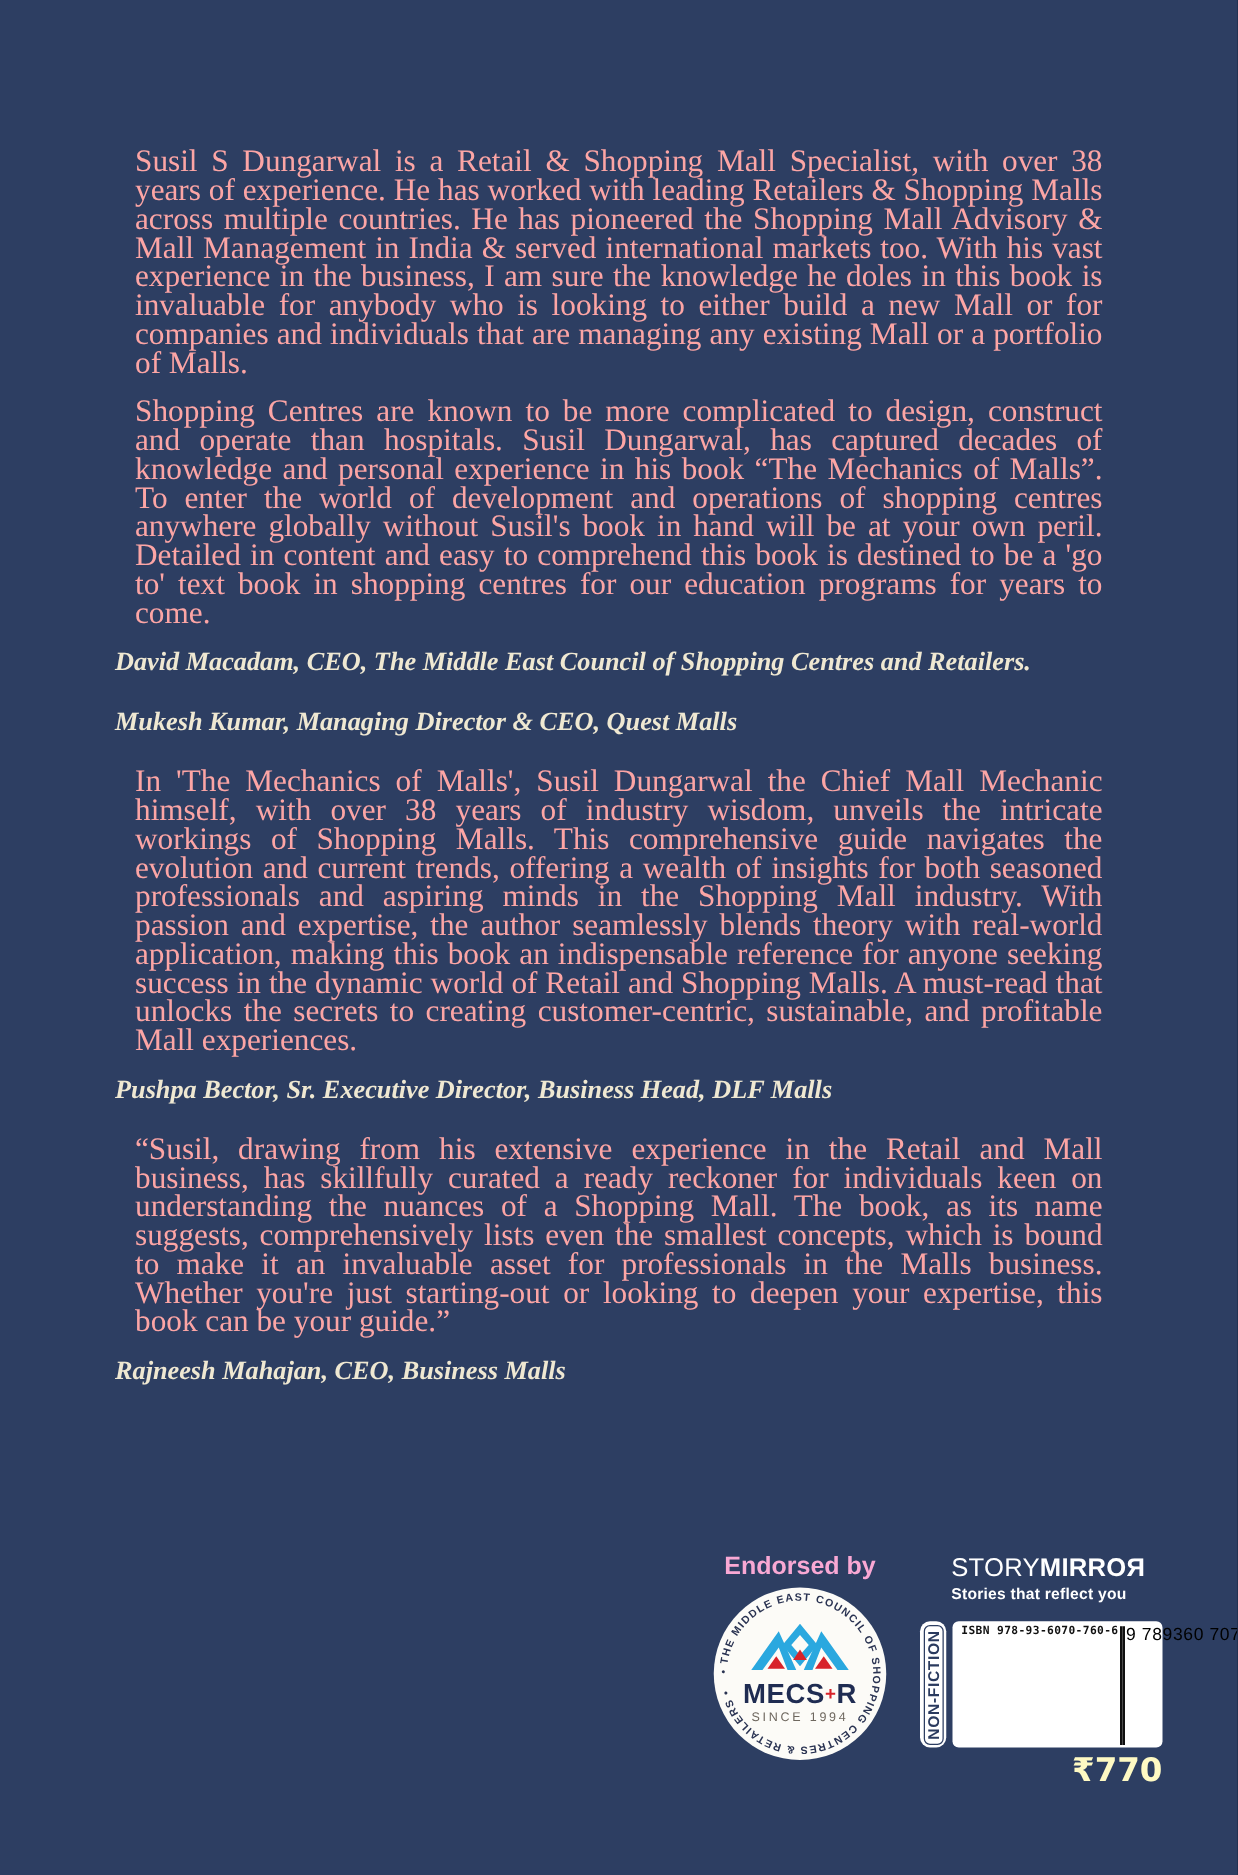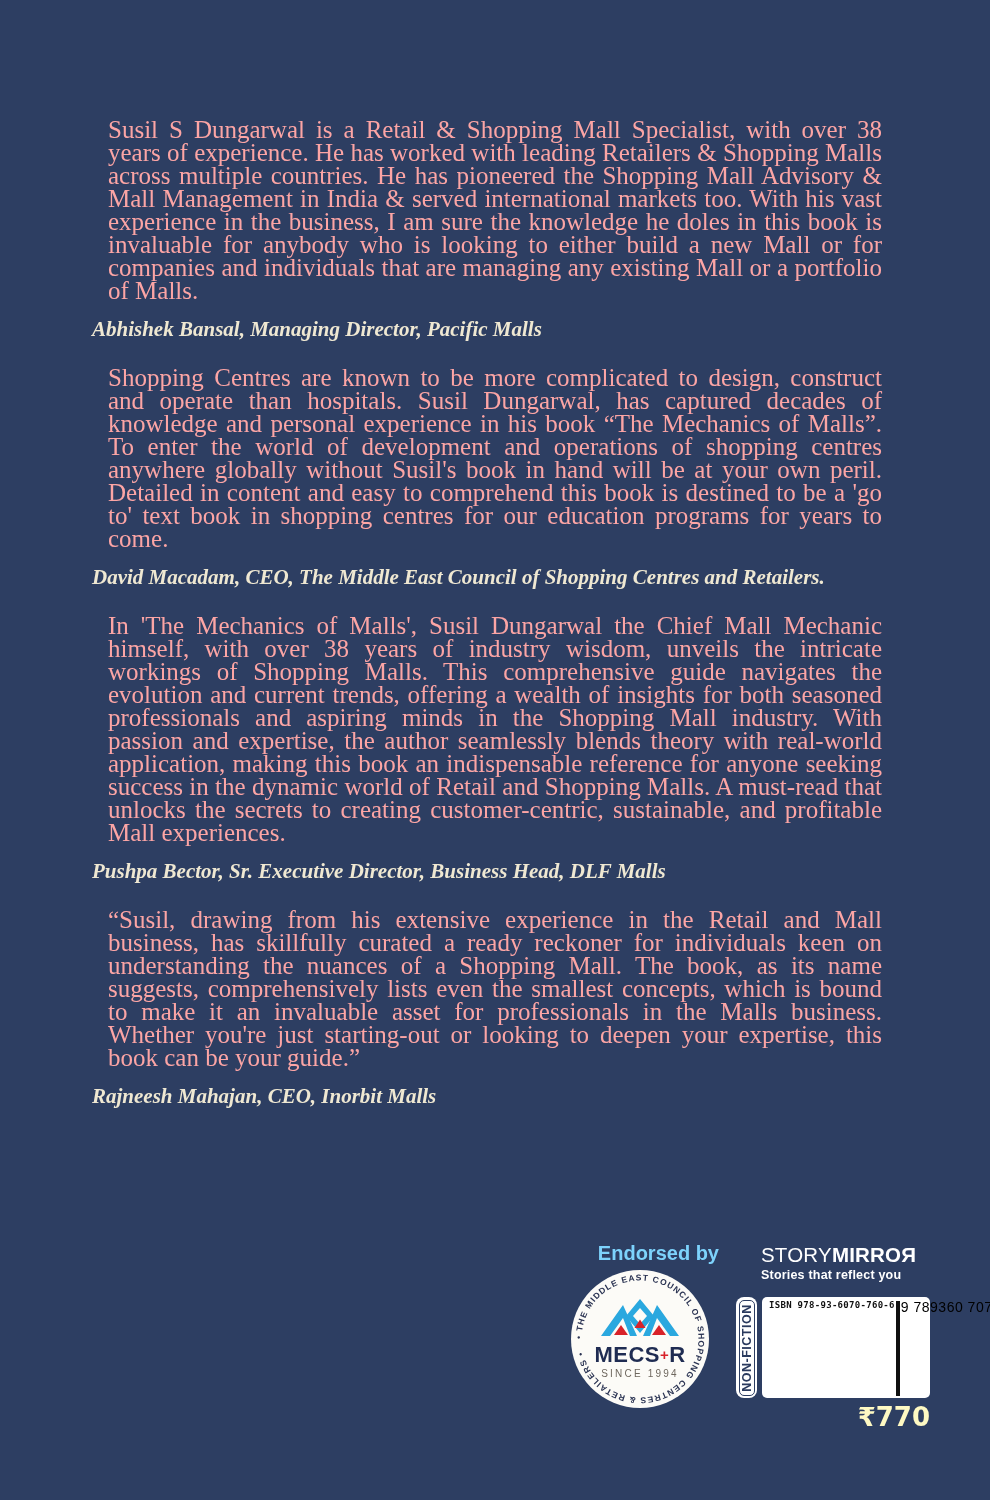--- a/index.html
+++ b/index.html
@@ -26,21 +26,21 @@
     color:#efe8d2;
     font-size:21px;
     line-height:22px;
     font-weight:bold;
     font-style:italic;
   }
 
   
   .endorsed-by{
     position:absolute;left:561px;top:1242px;width:158px;
-    text-align:right;color:#7dd3fc;
+    text-align:center;color:#f9a8d4;
     font-family:"Liberation Sans", "DejaVu Sans", sans-serif;
     font-weight:bold;font-size:20px;line-height:22px;
   }
   .mecs-logo{position:absolute;left:570px;top:1269px;width:140px;height:140px;}
 
   .publisher{
     position:absolute;left:736px;top:1244px;width:194px;
     font-family:"Liberation Sans", "DejaVu Sans", sans-serif;
   }
   .storymirror{
@@ -116,35 +116,35 @@
   }
 </style>
 </head>
 <body>
 
 <div class="cover">
 
   <div class="testimonials">
     <section>
       <p class="quote">Susil S Dungarwal is a Retail &amp; Shopping Mall Specialist, with over 38 years of experience. He has worked with leading Retailers &amp; Shopping Malls across multiple countries. He has pioneered the Shopping Mall Advisory &amp; Mall Management in India &amp; served international markets too. With his vast experience in the business, I am sure the knowledge he doles in this book is invaluable for anybody who is looking to either build a new Mall or for companies and individuals that are managing any existing Mall or a portfolio of Malls.</p>
-      <p class="attribution">Abhishek Bansal, Managing Director, Pacific Malls</p>
     </section>
     <section>
       <p class="quote">Shopping Centres are known to be more complicated to design, construct and operate than hospitals. Susil Dungarwal, has captured decades of knowledge and personal experience in his book “The Mechanics of Malls”. To enter the world of development and operations of shopping centres anywhere globally without Susil's book in hand will be at your own peril.  Detailed in content and easy to comprehend this book is destined to be a 'go to' text book in shopping centres for our education programs for years to come.</p>
       <p class="attribution">David Macadam, CEO, The Middle East Council of Shopping Centres and Retailers.</p>
     </section>
     <section>
+      <p class="attribution">Mukesh Kumar, Managing Director &amp; CEO, Quest Malls</p>
     </section>
     <section>
       <p class="quote">In 'The Mechanics of Malls', Susil Dungarwal the Chief Mall Mechanic himself, with over 38 years of industry wisdom, unveils the intricate workings of Shopping Malls. This comprehensive guide navigates the evolution and current trends, offering a wealth of insights for both seasoned professionals and aspiring minds in the Shopping Mall industry. With passion and expertise, the author seamlessly blends theory with real-world application, making this book an indispensable reference for anyone seeking success in the dynamic world of Retail and Shopping Malls. A must-read that unlocks the secrets to creating customer-centric, sustainable, and profitable Mall experiences.</p>
       <p class="attribution">Pushpa Bector, Sr. Executive Director, Business Head, DLF Malls</p>
     </section>
     <section>
       <p class="quote">“Susil, drawing from his extensive experience in the Retail and Mall business, has skillfully curated a ready reckoner for individuals keen on understanding the nuances of a Shopping Mall. The book, as its name suggests, comprehensively lists even the smallest concepts, which is bound to make it an invaluable asset for professionals in the Malls business. Whether you're just starting-out or looking to deepen your expertise, this book can be your guide.”</p>
-      <p class="attribution">Rajneesh Mahajan, CEO, Inorbit Malls</p>
+      <p class="attribution">Rajneesh Mahajan, CEO, Business Malls</p>
     </section>
   </div>
 
   <div class="endorsed-by">Endorsed by</div>
 
   <svg class="mecs-logo" viewBox="0 0 140 140" aria-hidden="true">
     <circle cx="70" cy="70" r="69" fill="#fcfbf7"></circle>
     <defs>
       <path id="mecs-ring" d="M 11.5 70 A 58.5 58.5 0 0 1 128.5 70 A 58.5 58.5 0 0 1 11.5 70"></path>
     </defs>

